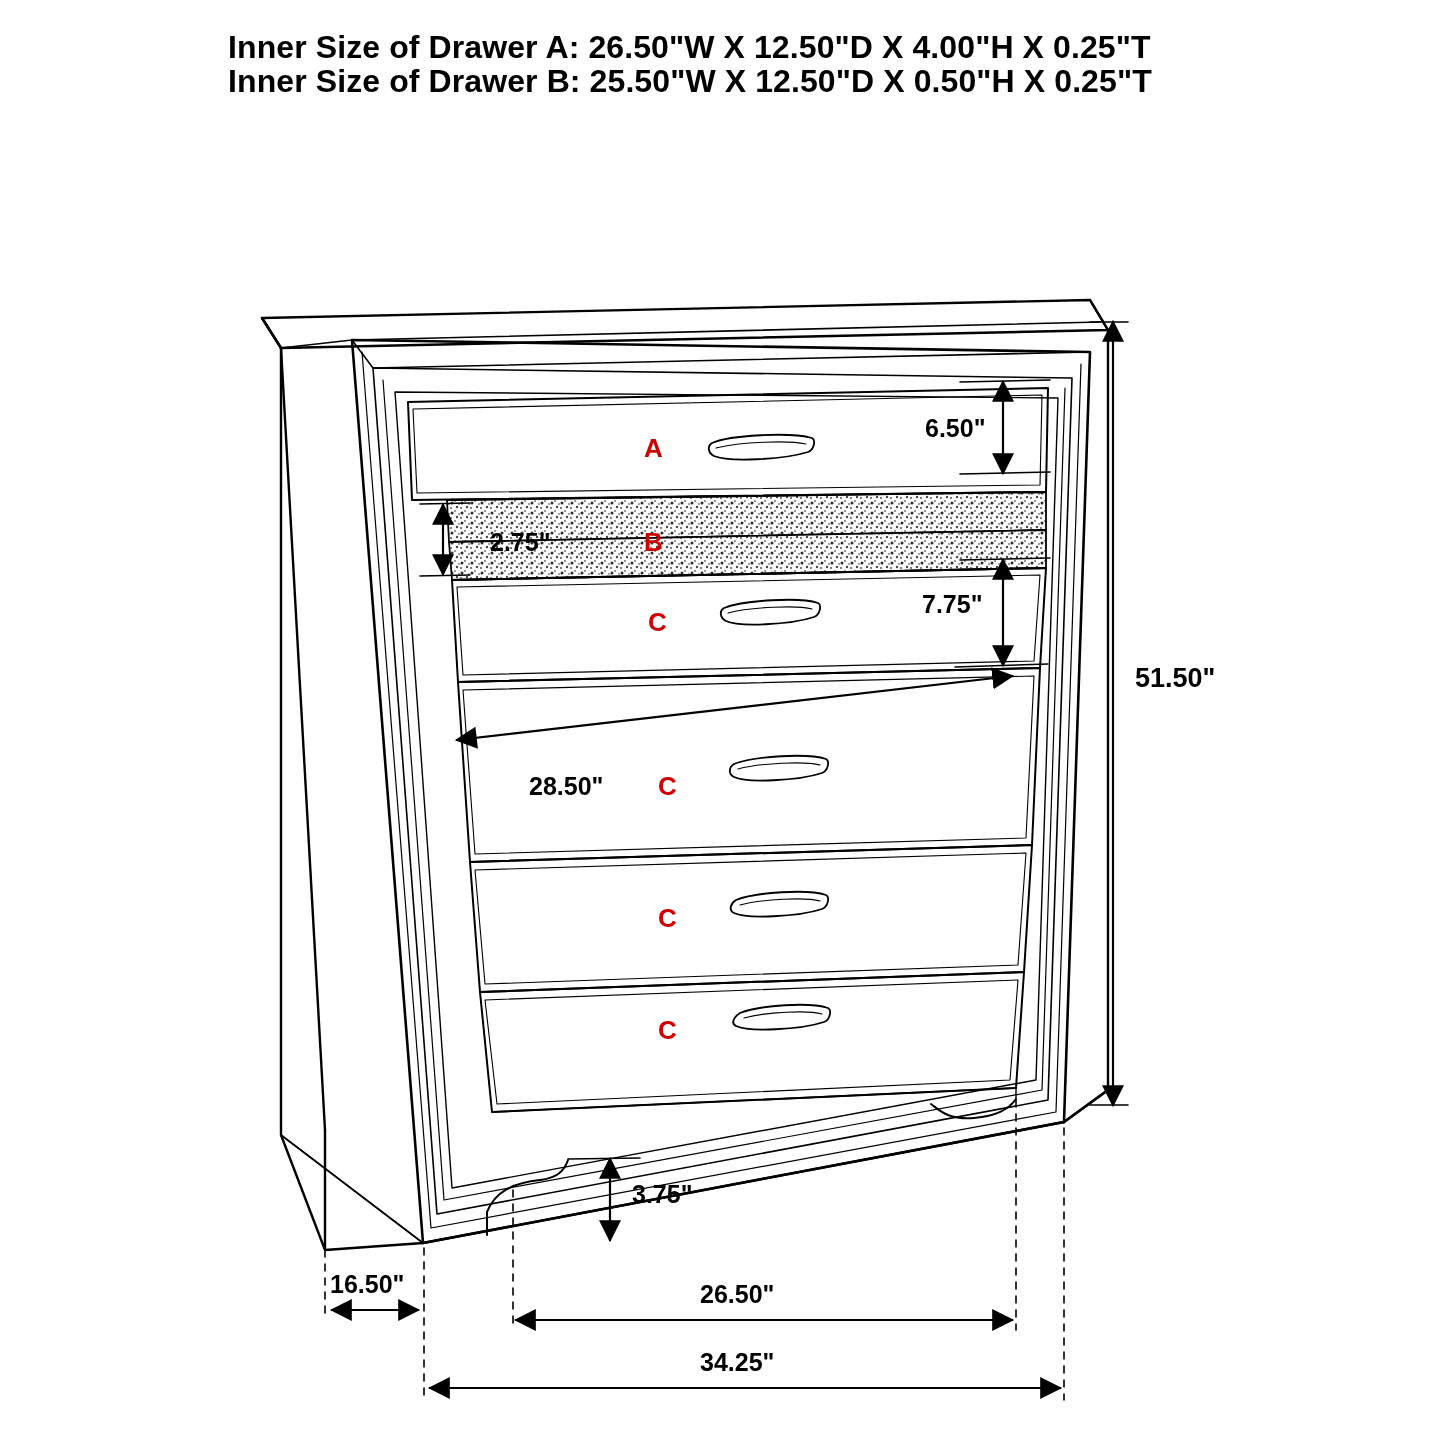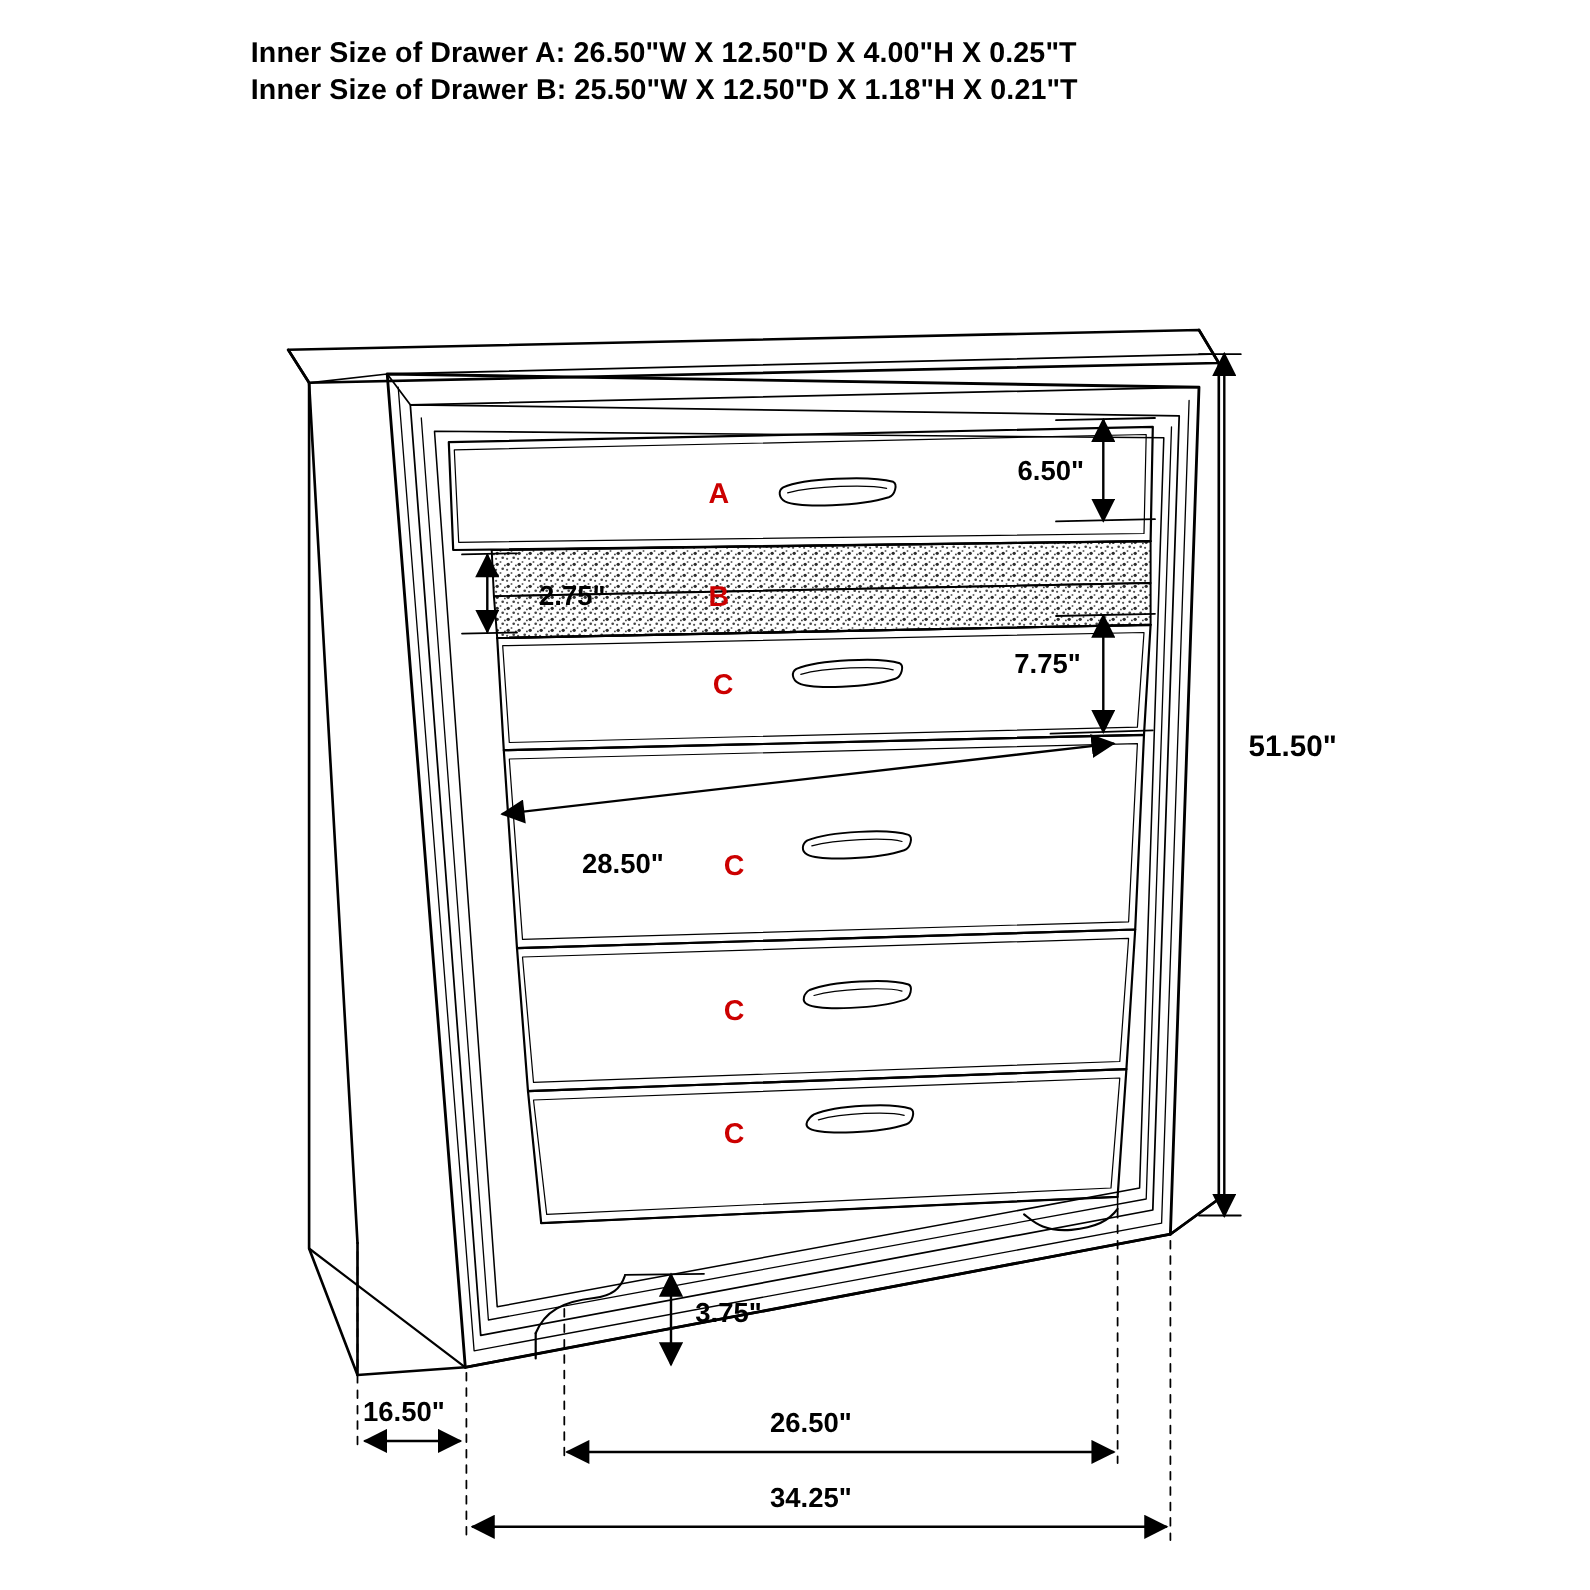--- a/index.html
+++ b/index.html
@@ -20,21 +20,21 @@
     width: 1445px;
     height: 1445px;
   }
   .spec-block {
     position: absolute;
     left: 228px;
     top: 30px;
     width: 1060px;
   }
   .spec-line {
-    font-size: 26px;
+    font-size: 32px;
     font-weight: bold;
     color: #000000;
     line-height: 34px;
     white-space: nowrap;
     letter-spacing: 0.1px;
   }
   svg.drawing {
     position: absolute;
     left: 0;
     top: 0;
@@ -56,21 +56,21 @@
     white-space: nowrap;
   }
 </style>
 </head>
 <body>
 
 <div id="stage">
 
   <div class="spec-block">
     <div class="spec-line">Inner Size of Drawer A: 26.50"W X 12.50"D X 4.00"H X 0.25"T</div>
-    <div class="spec-line">Inner Size of Drawer B: 25.50"W X 12.50"D X 1.18"H X 0.21"T</div>
+    <div class="spec-line">Inner Size of Drawer B: 25.50"W X 12.50"D X 0.50"H X 0.25"T</div>
   </div>
 
   <svg class="drawing" viewBox="0 0 1445 1445">
     <defs>
       <pattern id="glitter" width="10" height="10" patternUnits="userSpaceOnUse">
         <rect width="10" height="10" fill="#ffffff"></rect>
         <circle cx="2" cy="3" r="1.5" fill="#2b2b2b"></circle>
         <circle cx="7" cy="7" r="1.2" fill="#444"></circle>
         <circle cx="5" cy="1" r="0.9" fill="#666"></circle>
         <circle cx="9" cy="4" r="0.8" fill="#333"></circle>

